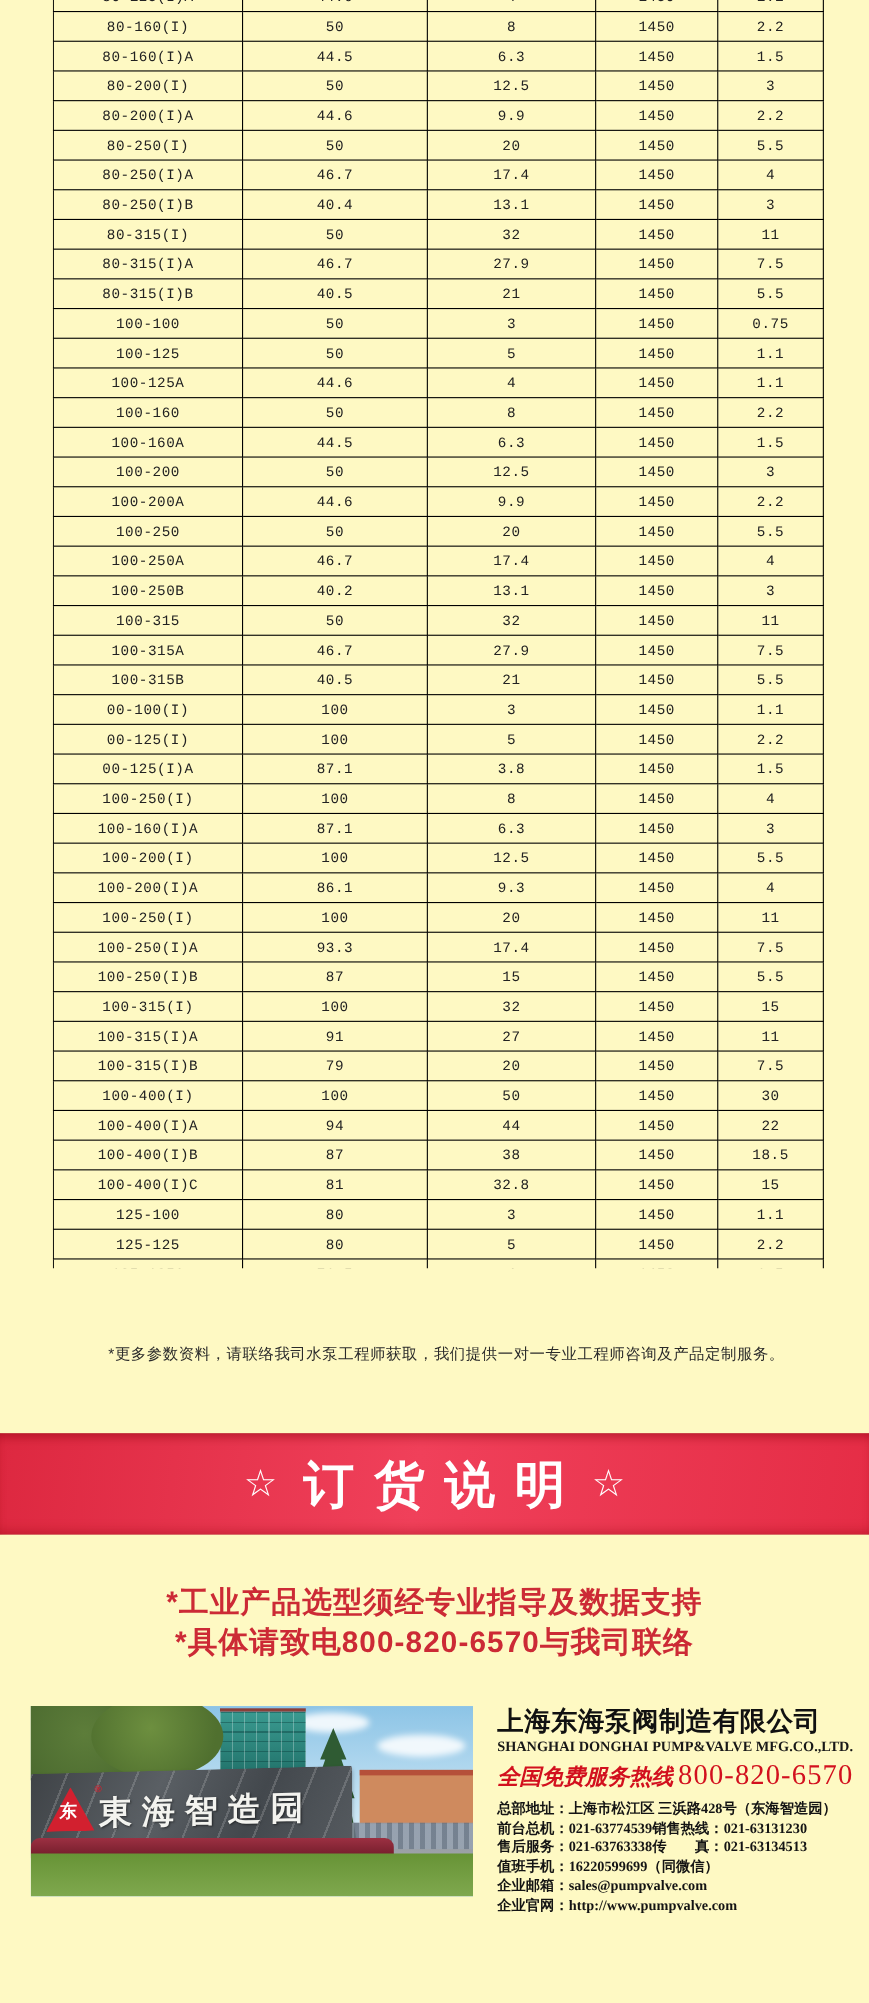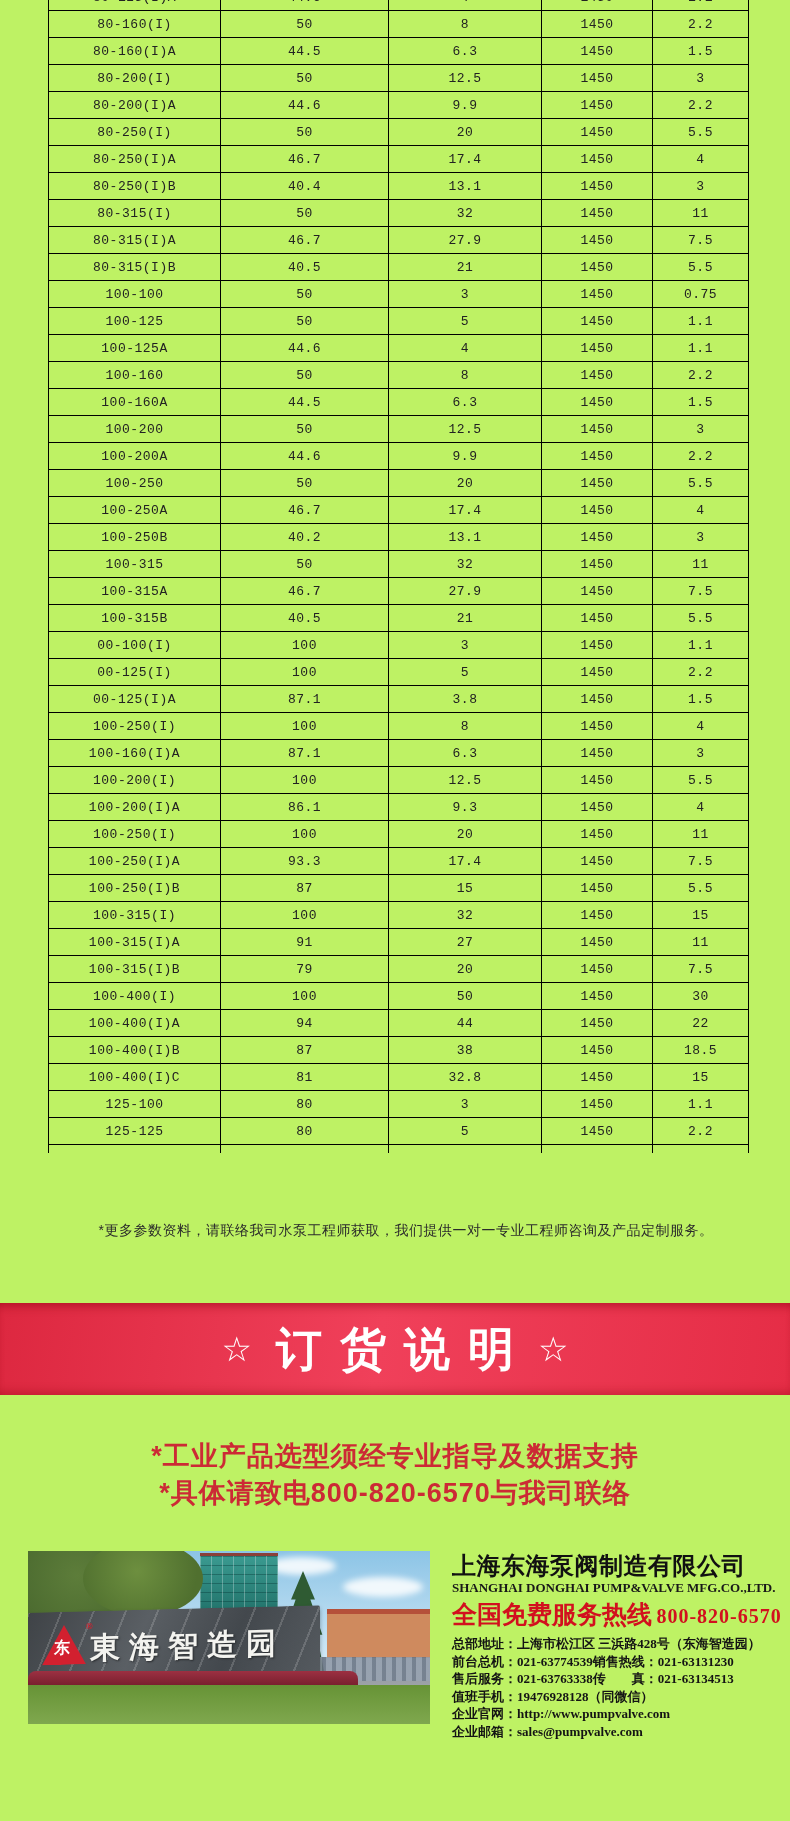--- a/index.html
+++ b/index.html
@@ -1,18 +1,18 @@
 <!DOCTYPE html>
 <html><head>
 <meta charset="utf-8">
 <style>
   html,body{margin:0;padding:0;background:#fff;}
   #page{
     position:relative;width:790px;height:1821px;margin:0 auto;
-    background:#bef264;overflow:hidden;
+    background:#fef9c3;overflow:hidden;
     font-family:"Liberation Sans", sans-serif;color:#1f1f1f;
   }
 
   
   .table-clip{position:absolute;left:48px;top:0;width:702px;height:1153px;overflow:hidden;}
   table.spec{border-collapse:collapse;table-layout:fixed;width:701px;margin-top:-17px;}
   table.spec td{
     border:1px solid #000;height:26px;padding:0;text-align:center;vertical-align:middle;
     font-family:"Liberation Mono","DejaVu Sans Mono",monospace;
     font-size:13px;color:#222;letter-spacing:0.5px;white-space:nowrap;
@@ -43,22 +43,22 @@
     font-size:27px;line-height:37px;font-weight:bold;color:#cc2a35;letter-spacing:1px;
     font-family:Liberation Sans, sans-serif;
   }
 
   
   .company{position:absolute;left:452px;top:1551px;width:338px;}
   .name-cn{font-size:24px;line-height:29px;font-weight:bold;color:#111;letter-spacing:0.5px;}
   .name-en{font-size:13px;line-height:16px;font-weight:bold;color:#181818;
            font-family:"Liberation Serif","DejaVu Serif",serif;letter-spacing:0;}
   .hotline{margin-top:6px;line-height:24px;white-space:nowrap;}
-  .hotline .hl-label{font-size:25px;font-weight:bold;color:#d2101e;}
-  .hotline .hl-number{font-size:20px;font-weight:bold;color:#d2101e;
+  .hotline .hl-label{font-size:20px;font-weight:bold;color:#d2101e;font-style:italic;}
+  .hotline .hl-number{font-size:26px;font-weight:normal;color:#d2101e;
            font-family:"Liberation Serif","DejaVu Serif",serif;letter-spacing:1px;margin-top:20px;}
   .contacts{margin-top:5px;}
   .contact-line{font-size:13px;line-height:17.5px;font-weight:bold;color:#141414;
            font-family:"Liberation Serif","DejaVu Serif",serif;white-space:nowrap;}
   .contact-line .seg{}
   .contact-line .seg:last-child{margin-right:0;}
 
   
   .photo{position:absolute;left:28px;top:1551px;width:402px;height:173px;overflow:hidden;background:#bcd9ec;}
   .photo *{position:absolute;}
@@ -470,19 +470,19 @@
     <div class="name-cn">上海东海泵阀制造有限公司</div>
     <div class="name-en">SHANGHAI DONGHAI PUMP&amp;VALVE MFG.CO.,LTD.</div>
     <div class="hotline">
       <span class="hl-label">全国免费服务热线</span>
       <span class="hl-number">800-820-6570</span>
     </div>
     <div class="contacts">
         <div class="contact-line"><span class="seg">总部地址：上海市松江区 三浜路428号（东海智造园）</span></div>
         <div class="contact-line"><span class="seg">前台总机：021-63774539</span><span class="seg">销售热线：021-63131230</span></div>
         <div class="contact-line"><span class="seg">售后服务：021-63763338</span><span class="seg">传　　真：021-63134513</span></div>
-        <div class="contact-line"><span class="seg">值班手机：19476928128（同微信）</span></div>
+        <div class="contact-line"><span class="seg">值班手机：16220599699（同微信）</span></div>
+        <div class="contact-line"><span class="seg">企业邮箱：sales@pumpvalve.com</span></div>
         <div class="contact-line"><span class="seg">企业官网：http://www.pumpvalve.com</span></div>
-        <div class="contact-line"><span class="seg">企业邮箱：sales@pumpvalve.com</span></div>
       </div>
   </div>
 
 </div>
 
 </body></html>

